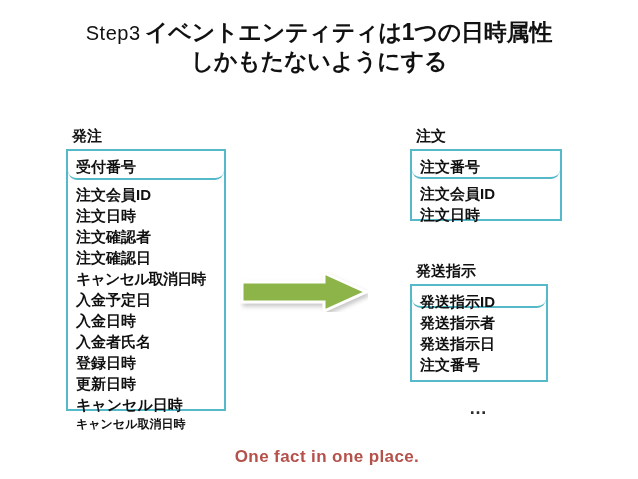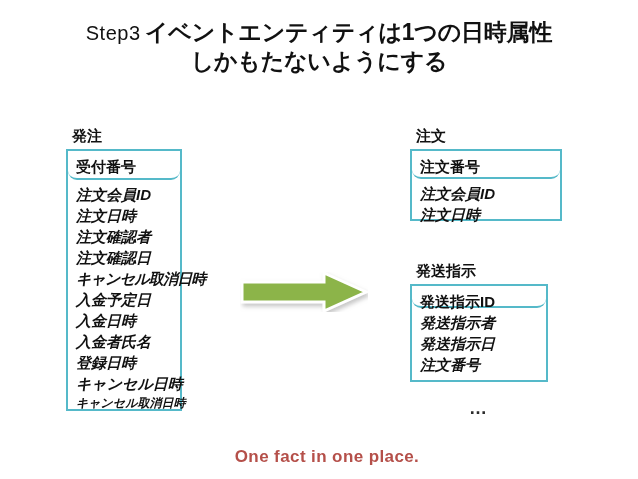--- a/index.html
+++ b/index.html
@@ -62,39 +62,38 @@
   }
   .entity-key {
     border-bottom: 2px solid #55b9c9;
     box-sizing: border-box;
     padding: 5px 8px 6px 8px;
     border-radius: 9px;
   }
   .entity-attrs {
     box-sizing: border-box;
     padding: 4px 8px 6px 8px;
-    font-style: italic;
   }
   .attr {
     font-size: 15px;
     font-weight: bold;
     line-height: 21px;
     color: #111111;
     white-space: nowrap;
   }
   .attr.small {
     font-size: 12px;
     line-height: 19px;
   }
   .attr.condensed {
     letter-spacing: -0.8px;
   }
 
   
-  #entity-hatchu       { left: 66px;  top: 128px; width: 116px; }
+  #entity-hatchu       { left: 66px;  top: 128px; width: 160px; }
   #entity-hatchu .entity-box { height: 262px; }
   #entity-hatchu .entity-key { height: 29px; }
 
   #entity-chumon       { left: 410px; top: 128px; width: 152px; }
   #entity-chumon .entity-box { height: 72px; }
   #entity-chumon .entity-key { height: 28px; }
 
   #entity-hassou       { left: 410px; top: 263px; width: 138px; }
   #entity-hassou .entity-box { height: 98px; }
   #entity-hassou .entity-key { height: 22px; }
@@ -157,20 +156,21 @@
     <div class="entity-attrs">
       <div class="attr condensed" style="letter-spacing:0">注文会員ID</div>
       <div class="attr">注文日時</div>
       <div class="attr">注文確認者</div>
       <div class="attr">注文確認日</div>
       <div class="attr condensed">キャンセル取消日時</div>
       <div class="attr">入金予定日</div>
       <div class="attr">入金日時</div>
       <div class="attr">入金者氏名</div>
       <div class="attr">登録日時</div>
+      <div class="attr">更新日時</div>
       <div class="attr">キャンセル日時</div>
       <div class="attr small">キャンセル取消日時</div>
     </div>
   </div>
 </div>
 
 <div class="arrow">
   <svg width="128" height="40" viewBox="0 0 128 40" xmlns="http://www.w3.org/2000/svg">
     <defs>
       <filter id="arrowShadow" x="-20%" y="-20%" width="150%" height="160%">

